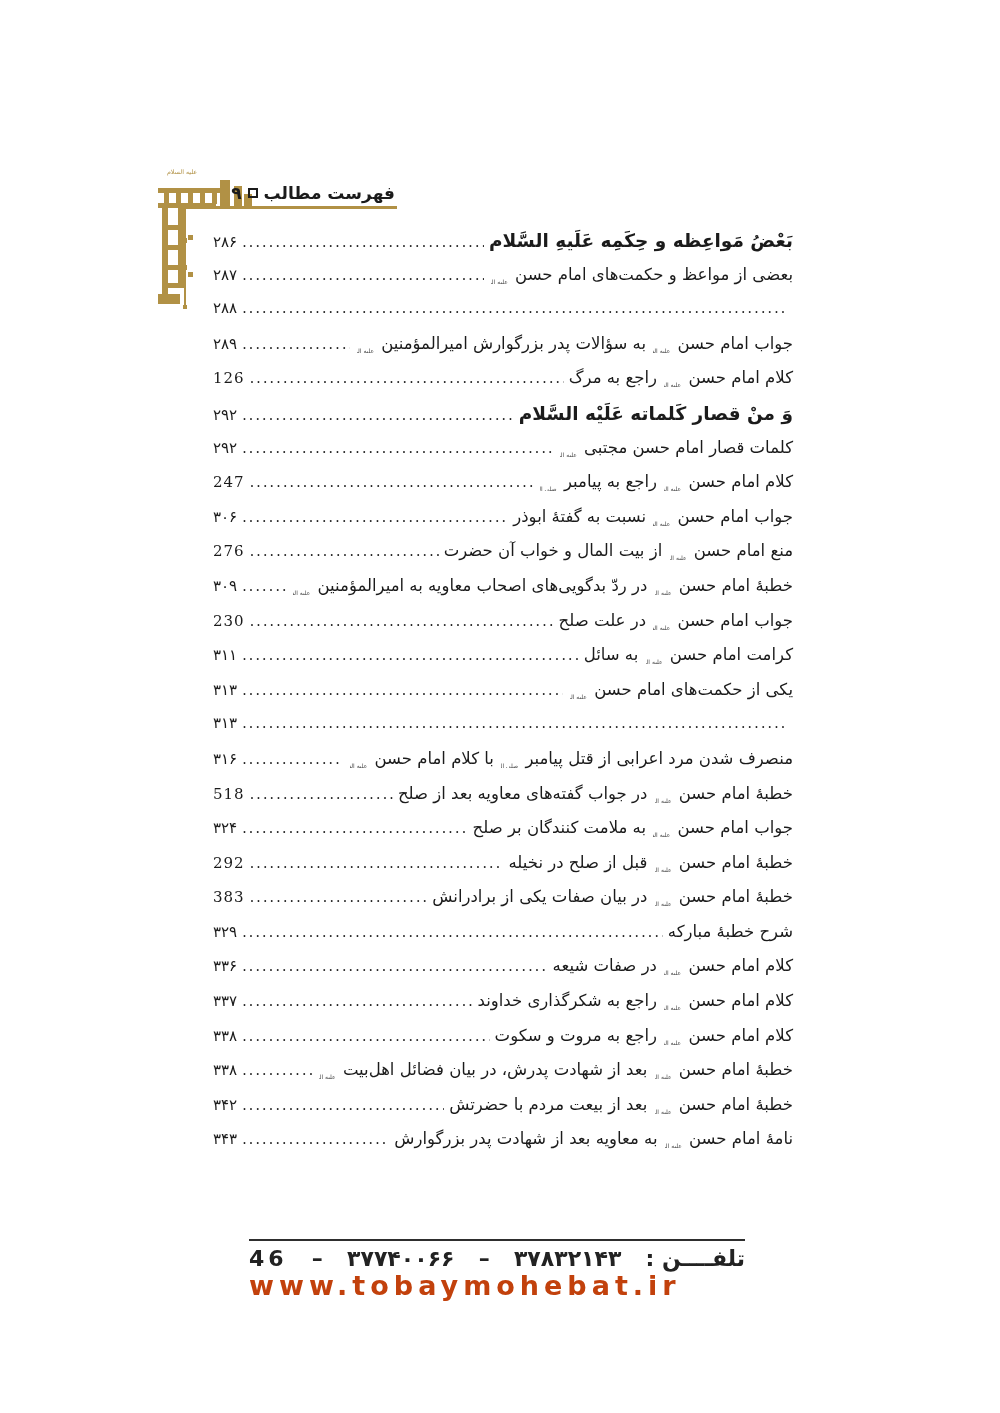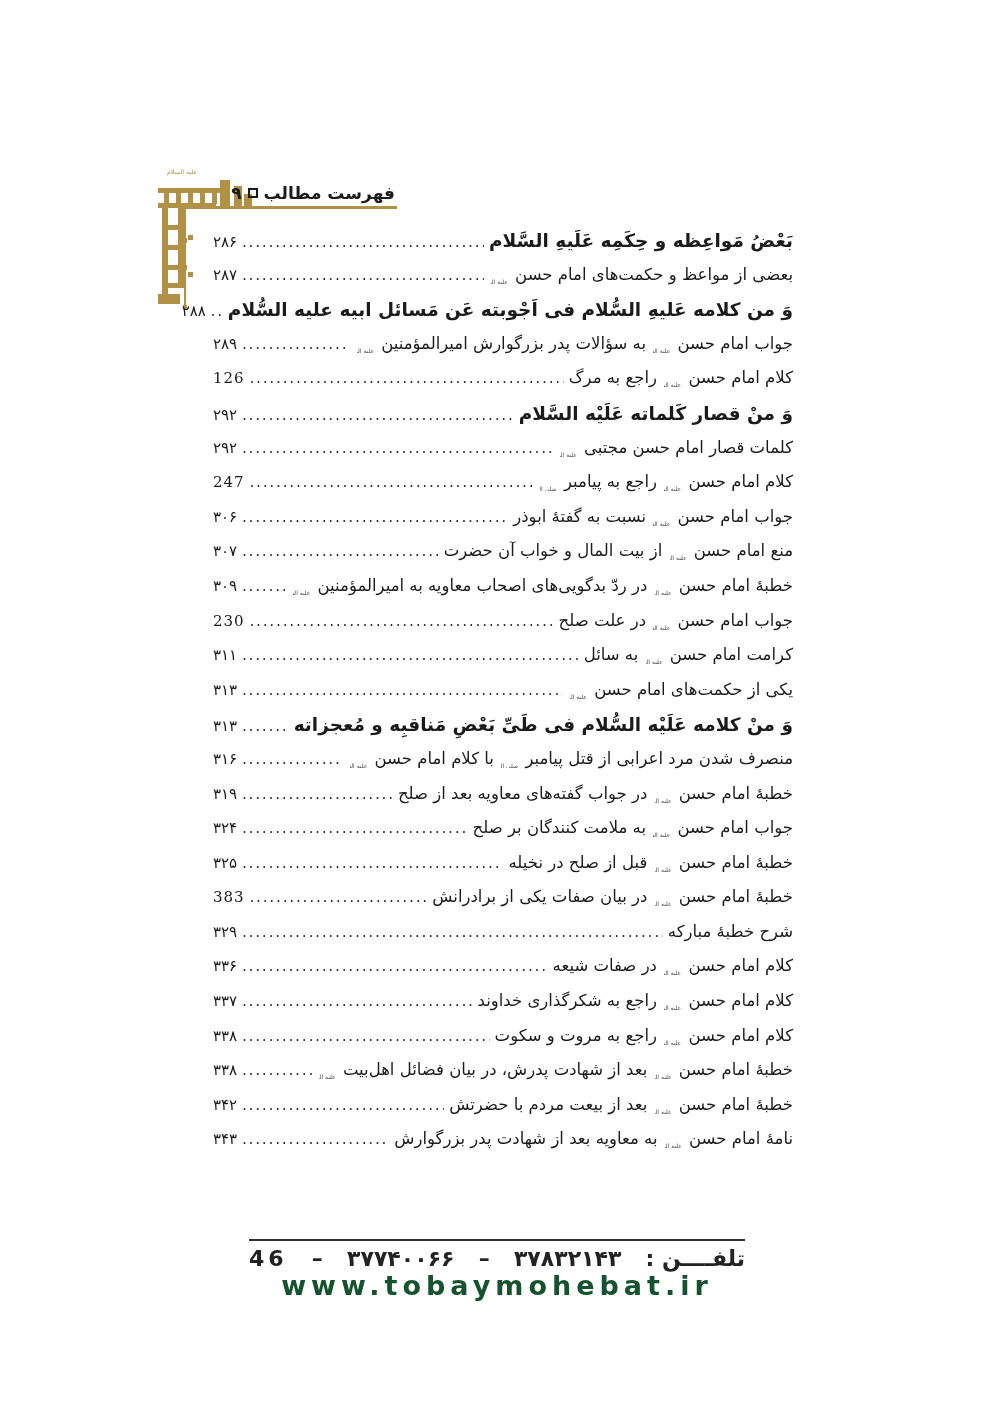--- a/index.html
+++ b/index.html
@@ -63,23 +63,23 @@
   .phone-row{
     position:absolute;left:249px;top:1243px;width:496px;height:30px;
     display:flex;direction:rtl;justify-content:space-between;align-items:center;
     font-family:"DejaVu Sans",sans-serif;font-weight:bold;font-size:22px;color:#222;
     white-space:nowrap;
   }
   .phone-row .num{letter-spacing:4px;}
   .phone-row .dash{font-weight:bold;}
   .site{
     position:absolute;left:249px;top:1270px;width:496px;
-    text-align:center;direction:ltr;
+    direction:ltr;
     font-family:"DejaVu Sans",sans-serif;font-weight:bold;
-    font-size:27px;letter-spacing:5px;color:#14532d;white-space:nowrap;
+    font-size:27px;letter-spacing:5px;color:#c2410c;white-space:nowrap;
   }
 </style>
 </head>
 <body>
 
 <div class="page">
 
   <div class="logo-wrap">
     <div class="logo-eulogy">علیه السلام</div>
     <svg class="logo-svg" width="94" height="125" viewBox="0 0 94 125" xmlns="http://www.w3.org/2000/svg">
@@ -126,21 +126,20 @@
         <span class="t">بَعْضُ مَواعِظه و حِکَمِه عَلَیهِ السَّلام</span>
         <span class="dots">..........................................................................................................................................................................</span>
         <span class="pg">۲۸۶</span>
       </div>
       <div class="toc-row">
         <span class="t">بعضی از مواعظ و حکمت‌های امام حسن <span class="hn">علیه السلام</span></span>
         <span class="dots">..........................................................................................................................................................................</span>
         <span class="pg">۲۸۷</span>
       </div>
       <div class="toc-row bold">
-        <span class="t">وَ من کلامه عَلیهِ السُّلام فی اَجْوبته عَن مَسائل ابیه علیه السُّلام</span>
         <span class="dots">..........................................................................................................................................................................</span>
         <span class="pg">۲۸۸</span>
       </div>
       <div class="toc-row">
         <span class="t">جواب امام حسن <span class="hn">علیه السلام</span> به سؤالات پدر بزرگوارش امیرالمؤمنین <span class="hn">علیه السلام</span></span>
         <span class="dots">..........................................................................................................................................................................</span>
         <span class="pg">۲۸۹</span>
       </div>
       <div class="toc-row">
         <span class="t">کلام امام حسن <span class="hn">علیه السلام</span> راجع به مرگ</span>
@@ -163,21 +162,21 @@
         <span class="pg">247</span>
       </div>
       <div class="toc-row">
         <span class="t">جواب امام حسن <span class="hn">علیه السلام</span> نسبت به گفتهٔ ابوذر</span>
         <span class="dots">..........................................................................................................................................................................</span>
         <span class="pg">۳۰۶</span>
       </div>
       <div class="toc-row">
         <span class="t">منع امام حسن <span class="hn">علیه السلام</span> از بیت المال و خواب آن حضرت</span>
         <span class="dots">..........................................................................................................................................................................</span>
-        <span class="pg">۳۰۷</span>
+        <span class="pg">276</span>
       </div>
       <div class="toc-row">
         <span class="t">خطبهٔ امام حسن <span class="hn">علیه السلام</span> در ردّ بدگویی‌های اصحاب معاویه به امیرالمؤمنین <span class="hn">علیه السلام</span></span>
         <span class="dots">..........................................................................................................................................................................</span>
         <span class="pg">۳۰۹</span>
       </div>
       <div class="toc-row">
         <span class="t">جواب امام حسن <span class="hn">علیه السلام</span> در علت صلح</span>
         <span class="dots">..........................................................................................................................................................................</span>
         <span class="pg">230</span>
@@ -186,43 +185,42 @@
         <span class="t">کرامت امام حسن <span class="hn">علیه السلام</span> به سائل</span>
         <span class="dots">..........................................................................................................................................................................</span>
         <span class="pg">۳۱۱</span>
       </div>
       <div class="toc-row">
         <span class="t">یکی از حکمت‌های امام حسن <span class="hn">علیه السلام</span></span>
         <span class="dots">..........................................................................................................................................................................</span>
         <span class="pg">۳۱۳</span>
       </div>
       <div class="toc-row bold">
-        <span class="t">وَ منْ کلامه عَلَیْه السُّلام فی طَیِّ بَعْضِ مَناقبِه و مُعجزاته</span>
         <span class="dots">..........................................................................................................................................................................</span>
         <span class="pg">۳۱۳</span>
       </div>
       <div class="toc-row">
         <span class="t">منصرف شدن مرد اعرابی از قتل پیامبر <span class="hn">صلی الله علیه و آله</span> با کلام امام حسن <span class="hn">علیه السلام</span></span>
         <span class="dots">..........................................................................................................................................................................</span>
         <span class="pg">۳۱۶</span>
       </div>
       <div class="toc-row">
         <span class="t">خطبهٔ امام حسن <span class="hn">علیه السلام</span> در جواب گفته‌های معاویه بعد از صلح</span>
         <span class="dots">..........................................................................................................................................................................</span>
-        <span class="pg">۳۱۹</span>
+        <span class="pg">518</span>
       </div>
       <div class="toc-row">
         <span class="t">جواب امام حسن <span class="hn">علیه السلام</span> به ملامت کنندگان بر صلح</span>
         <span class="dots">..........................................................................................................................................................................</span>
         <span class="pg">۳۲۴</span>
       </div>
       <div class="toc-row">
         <span class="t">خطبهٔ امام حسن <span class="hn">علیه السلام</span> قبل از صلح در نخیله</span>
         <span class="dots">..........................................................................................................................................................................</span>
-        <span class="pg">۳۲۵</span>
+        <span class="pg">292</span>
       </div>
       <div class="toc-row">
         <span class="t">خطبهٔ امام حسن <span class="hn">علیه السلام</span> در بیان صفات یکی از برادرانش</span>
         <span class="dots">..........................................................................................................................................................................</span>
         <span class="pg">383</span>
       </div>
       <div class="toc-row">
         <span class="t">شرح خطبهٔ مبارکه</span>
         <span class="dots">..........................................................................................................................................................................</span>
         <span class="pg">۳۲۹</span>

